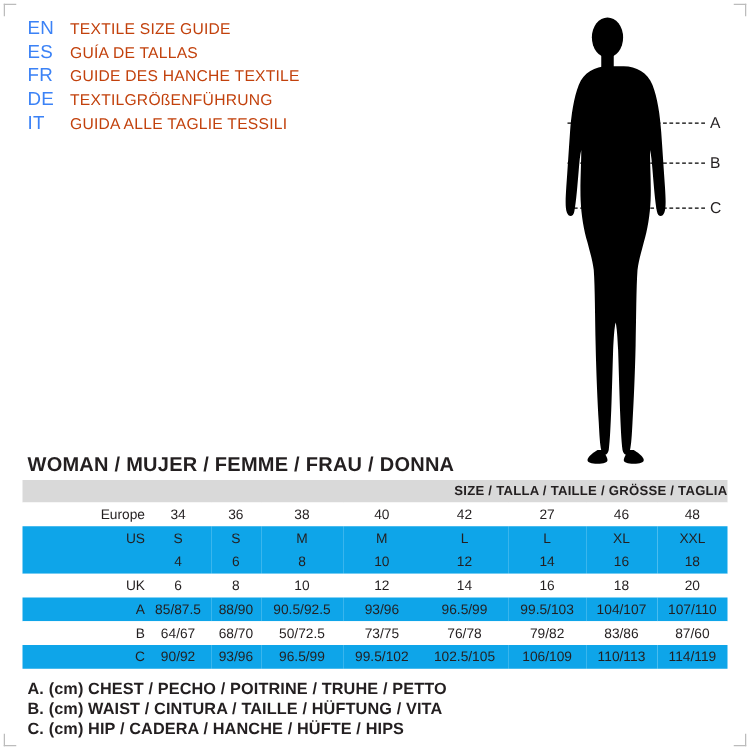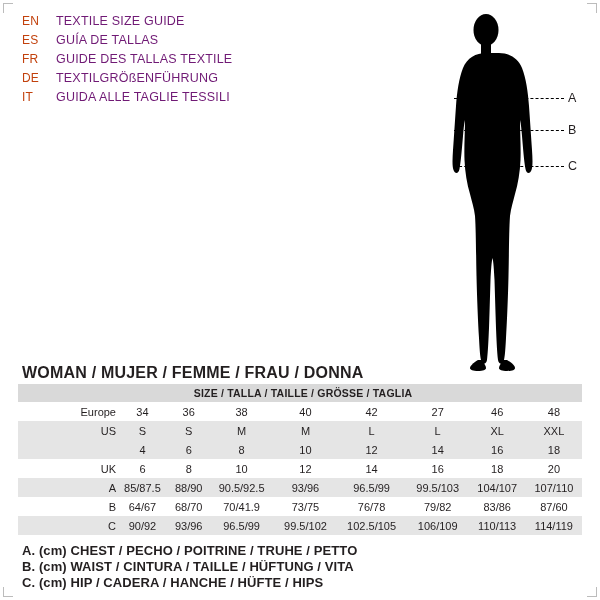--- a/index.html
+++ b/index.html
@@ -28,28 +28,28 @@
     top: 14px;
     width: 330px;
   }
   .lang-row {
     display: flex;
     align-items: baseline;
     height: 19px;
   }
   .lang-code {
     width: 34px;
-    font-size: 12px;
+    font-size: 15px;
     letter-spacing: 0.2px;
-    color: #c2410c;
+    color: #3b82f6;
   }
   .lang-text {
     font-size: 12.5px;
     letter-spacing: 0.2px;
-    color: #701a75;
+    color: #c2410c;
   }
 
   
   .figure-wrap {
     position: absolute;
     left: 420px;
     top: 8px;
     width: 170px;
     height: 370px;
   }
@@ -100,26 +100,26 @@
   .size-table td.rowhead {
     text-align: right;
     padding-left: 6px;
     width: 92px;
   }
   tr.head-row td {
     background: #d9d9d9;
     font-weight: bold;
     font-size: 10.5px;
     letter-spacing: 0.2px;
-    text-align: center;
+    text-align: right;
     padding-left: 6px;
     height: 18px;
   }
   tr.shade td {
-    background: #e5e5e5;
+    background: #0ea5e9;
   }
   tr.plain td {
     background: #ffffff;
   }
 
   
   .footnotes {
     position: absolute;
     left: 22px;
     top: 543px;
@@ -159,21 +159,21 @@
     <div class="lang-row">
       <span class="lang-code">EN</span>
       <span class="lang-text">TEXTILE SIZE GUIDE</span>
     </div>
     <div class="lang-row">
       <span class="lang-code">ES</span>
       <span class="lang-text">GUÍA DE TALLAS</span>
     </div>
     <div class="lang-row">
       <span class="lang-code">FR</span>
-      <span class="lang-text">GUIDE DES TALLAS TEXTILE</span>
+      <span class="lang-text">GUIDE DES HANCHE TEXTILE</span>
     </div>
     <div class="lang-row">
       <span class="lang-code">DE</span>
       <span class="lang-text">TEXTILGRÖßENFÜHRUNG</span>
     </div>
     <div class="lang-row">
       <span class="lang-code">IT</span>
       <span class="lang-text">GUIDA ALLE TAGLIE TESSILI</span>
     </div>
   </div>
@@ -303,21 +303,21 @@
         <td>96.5/99</td>
         <td>99.5/103</td>
         <td>104/107</td>
         <td>107/110</td>
       </tr>
 
       <tr class="plain">
         <td class="rowhead">B</td>
         <td>64/67</td>
         <td>68/70</td>
-        <td>70/41.9</td>
+        <td>50/72.5</td>
         <td>73/75</td>
         <td>76/78</td>
         <td>79/82</td>
         <td>83/86</td>
         <td>87/60</td>
       </tr>
 
       <tr class="shade">
         <td class="rowhead">C</td>
         <td>90/92</td>

